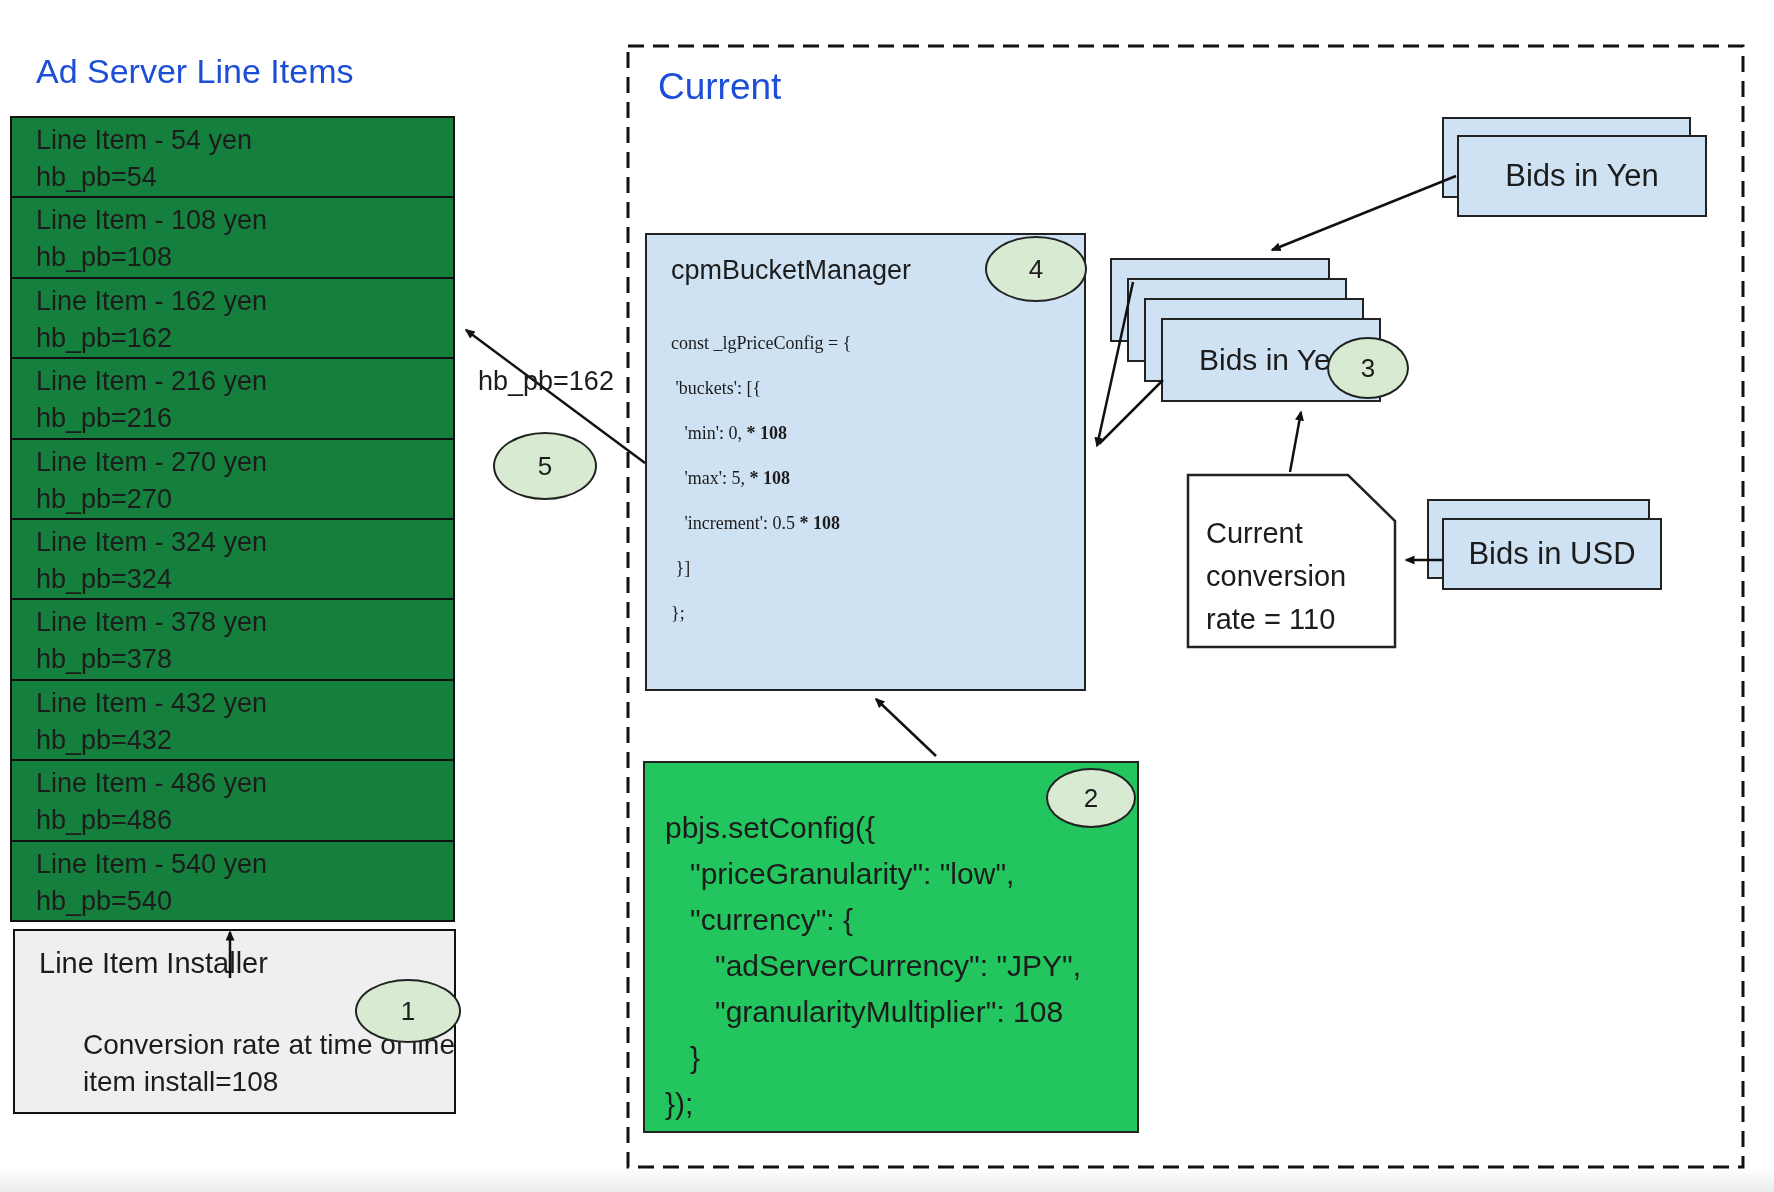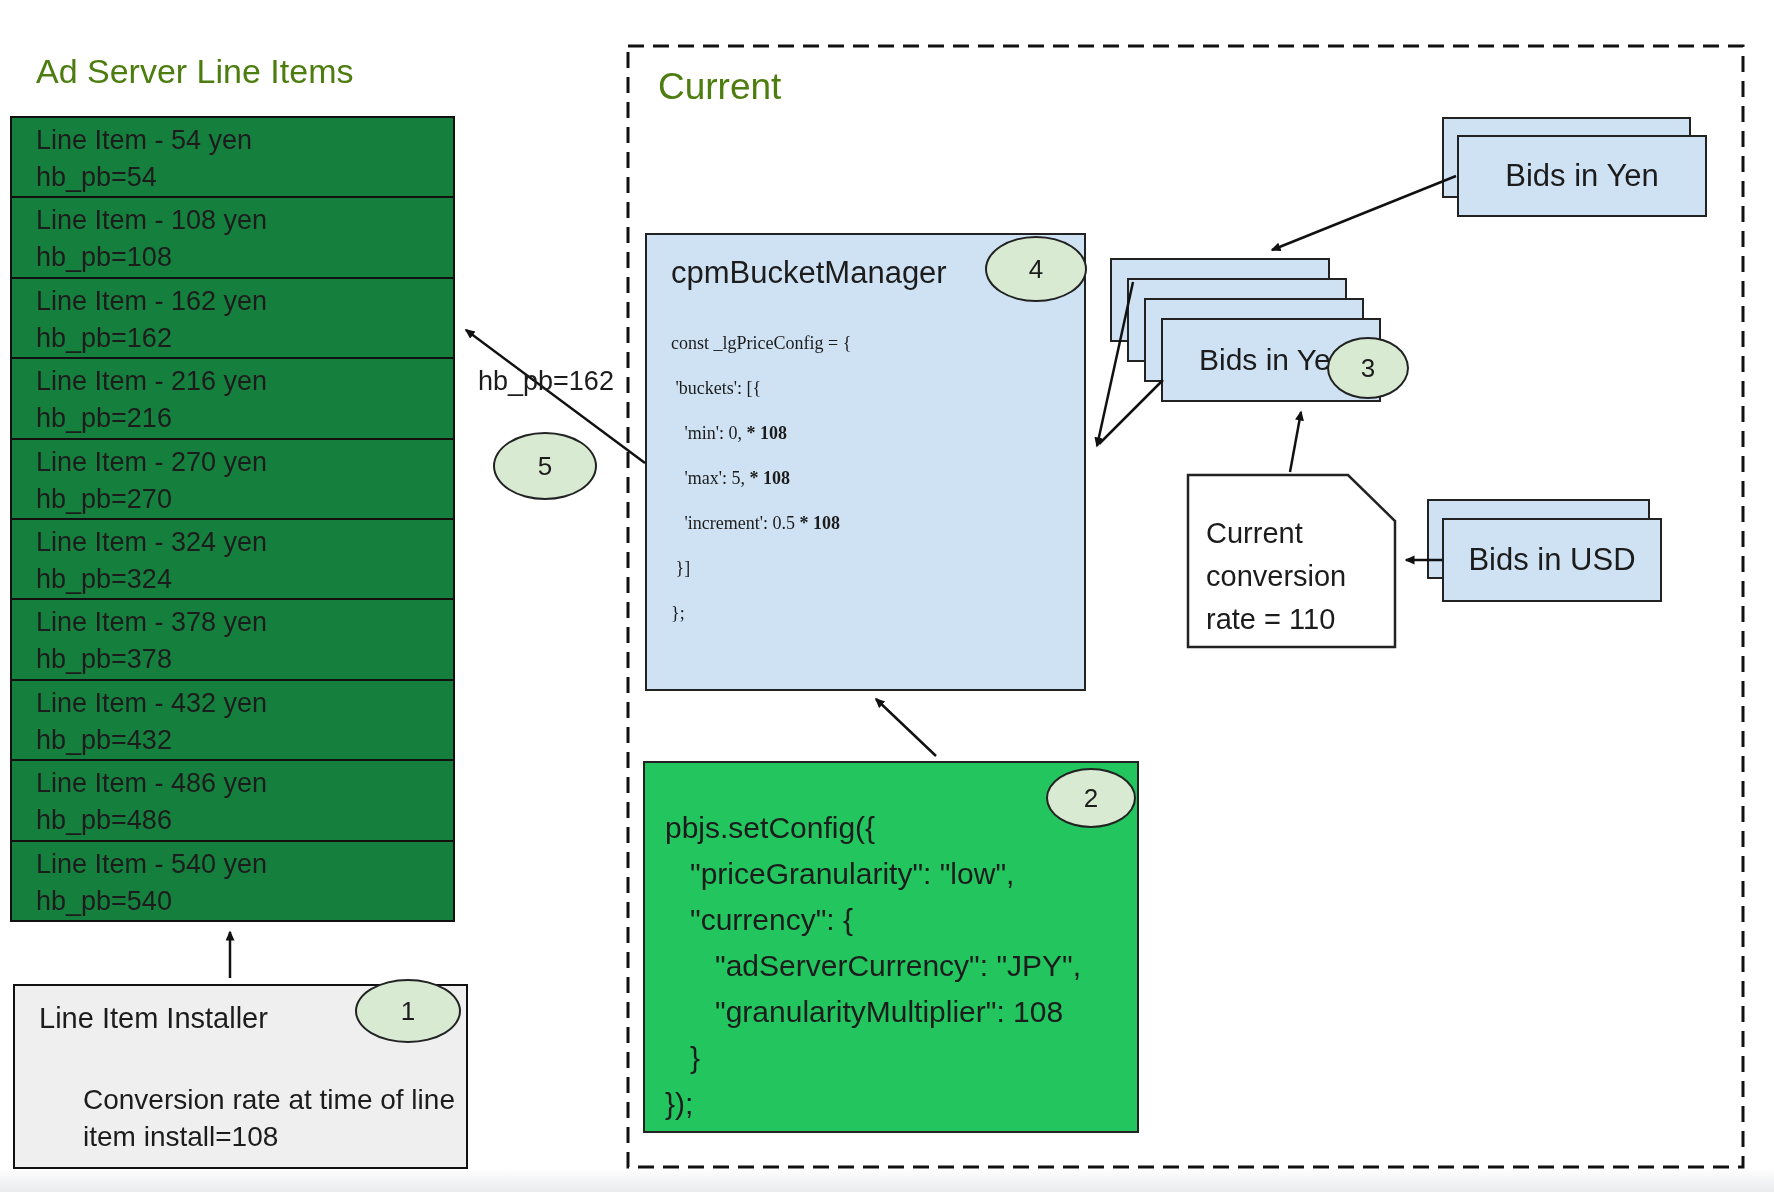--- a/index.html
+++ b/index.html
@@ -1,36 +1,36 @@
 <!DOCTYPE html>
 <html><head>
 <meta charset="utf-8">
 <style>
   html,body{margin:0;padding:0;background:#fff;}
   .canvas{position:relative;width:1774px;height:1192px;background:#ffffff;overflow:hidden;
           font-family:"Liberation Sans", sans-serif;color:#1c1c1c;}
   svg.layer{position:absolute;left:0;top:0;pointer-events:none;}
   .bg{z-index:0;} .fg{z-index:5;}
 
-  .big-title{position:absolute;font-size:34px;color:#4d7c0f;}
+  .big-title{position:absolute;font-size:34px;color:#1d4ed8;}
   .table{position:absolute;left:10px;top:116px;width:441px;height:802px;border:2px solid #111;
          display:flex;flex-direction:column;z-index:1;}
   .trow{flex:1;background:#15803d;border-bottom:2px solid #111;padding:4px 0 0 24px;
         font-size:27px;line-height:37px;}
   .trow:last-child{border-bottom:none;}
   .trow span{display:block;}
 
-  .installer{position:absolute;left:13px;top:984px;width:411px;height:165px;background:#EFEFEF;
-             border:2.5px solid #111;padding:16px 16px 0 24px;font-size:28px;z-index:1;}
+  .installer{position:absolute;left:13px;top:929px;width:411px;height:165px;background:#EFEFEF;
+             border:2.5px solid #111;padding:16px 4px 0 24px;font-size:28px;z-index:1;}
   .installer .ttl{display:block;font-size:29px;}
   .installer .body{display:block;margin-top:46px;line-height:37px;width:400px;margin-left:44px;}
 
   .bucket{position:absolute;left:645px;top:233px;width:437px;height:454px;background:#CFE2F3;
           border:2.5px solid #222;z-index:1;}
-  .bucket .btitle{position:absolute;left:24px;top:20px;font-size:31px;}
+  .bucket .btitle{position:absolute;left:24px;top:20px;font-size:27px;}
   .bucket .code{position:absolute;left:24px;top:86px;font-family:Liberation Serif, serif;
                 font-size:18px;line-height:45px;}
   .code div{white-space:pre;}
   .code b{font-weight:bold;}
 
   .config{position:absolute;left:643px;top:761px;width:492px;height:368px;background:#22c55e;
           border:2.5px solid #222;z-index:1;}
   .config .code2{position:absolute;left:20px;top:42px;font-size:30px;line-height:46px;}
   .code2 div{white-space:pre;}
 
@@ -139,21 +139,21 @@
   </div>
 
   <div class="card" style="left:1110px;top:258px;width:220px;height:84px;z-index:1;"></div>
   <div class="card" style="left:1127px;top:278px;width:220px;height:84px;z-index:2;"></div>
   <div class="card" style="left:1144px;top:298px;width:220px;height:84px;z-index:3;"></div>
   <div class="card lbl-left" style="left:1161px;top:318px;width:220px;height:84px;z-index:4;">
     <span>Bids in Yen</span>
   </div>
 
   <div class="card" style="left:1427px;top:499px;width:223px;height:80px;z-index:1;"></div>
-  <div class="card lbl" style="left:1442px;top:518px;width:220px;height:84px;z-index:2;">
+  <div class="card lbl" style="left:1442px;top:518px;width:220px;height:72px;z-index:2;">
     <span>Bids in USD</span>
   </div>
 
   <svg class="layer fg" width="1774" height="1192">
     <defs>
       <marker id="ah" markerWidth="11" markerHeight="10" refX="8.5" refY="4.5" orient="auto" markerUnits="userSpaceOnUse">
         <path d="M0,0 L10,4.5 L0,9 z" fill="#111"></path>
       </marker>
     </defs>
     <path d="M1188,475 H1348 L1395,521 V647 H1188 Z" fill="#ffffff" stroke="#222" stroke-width="2.5"></path>

